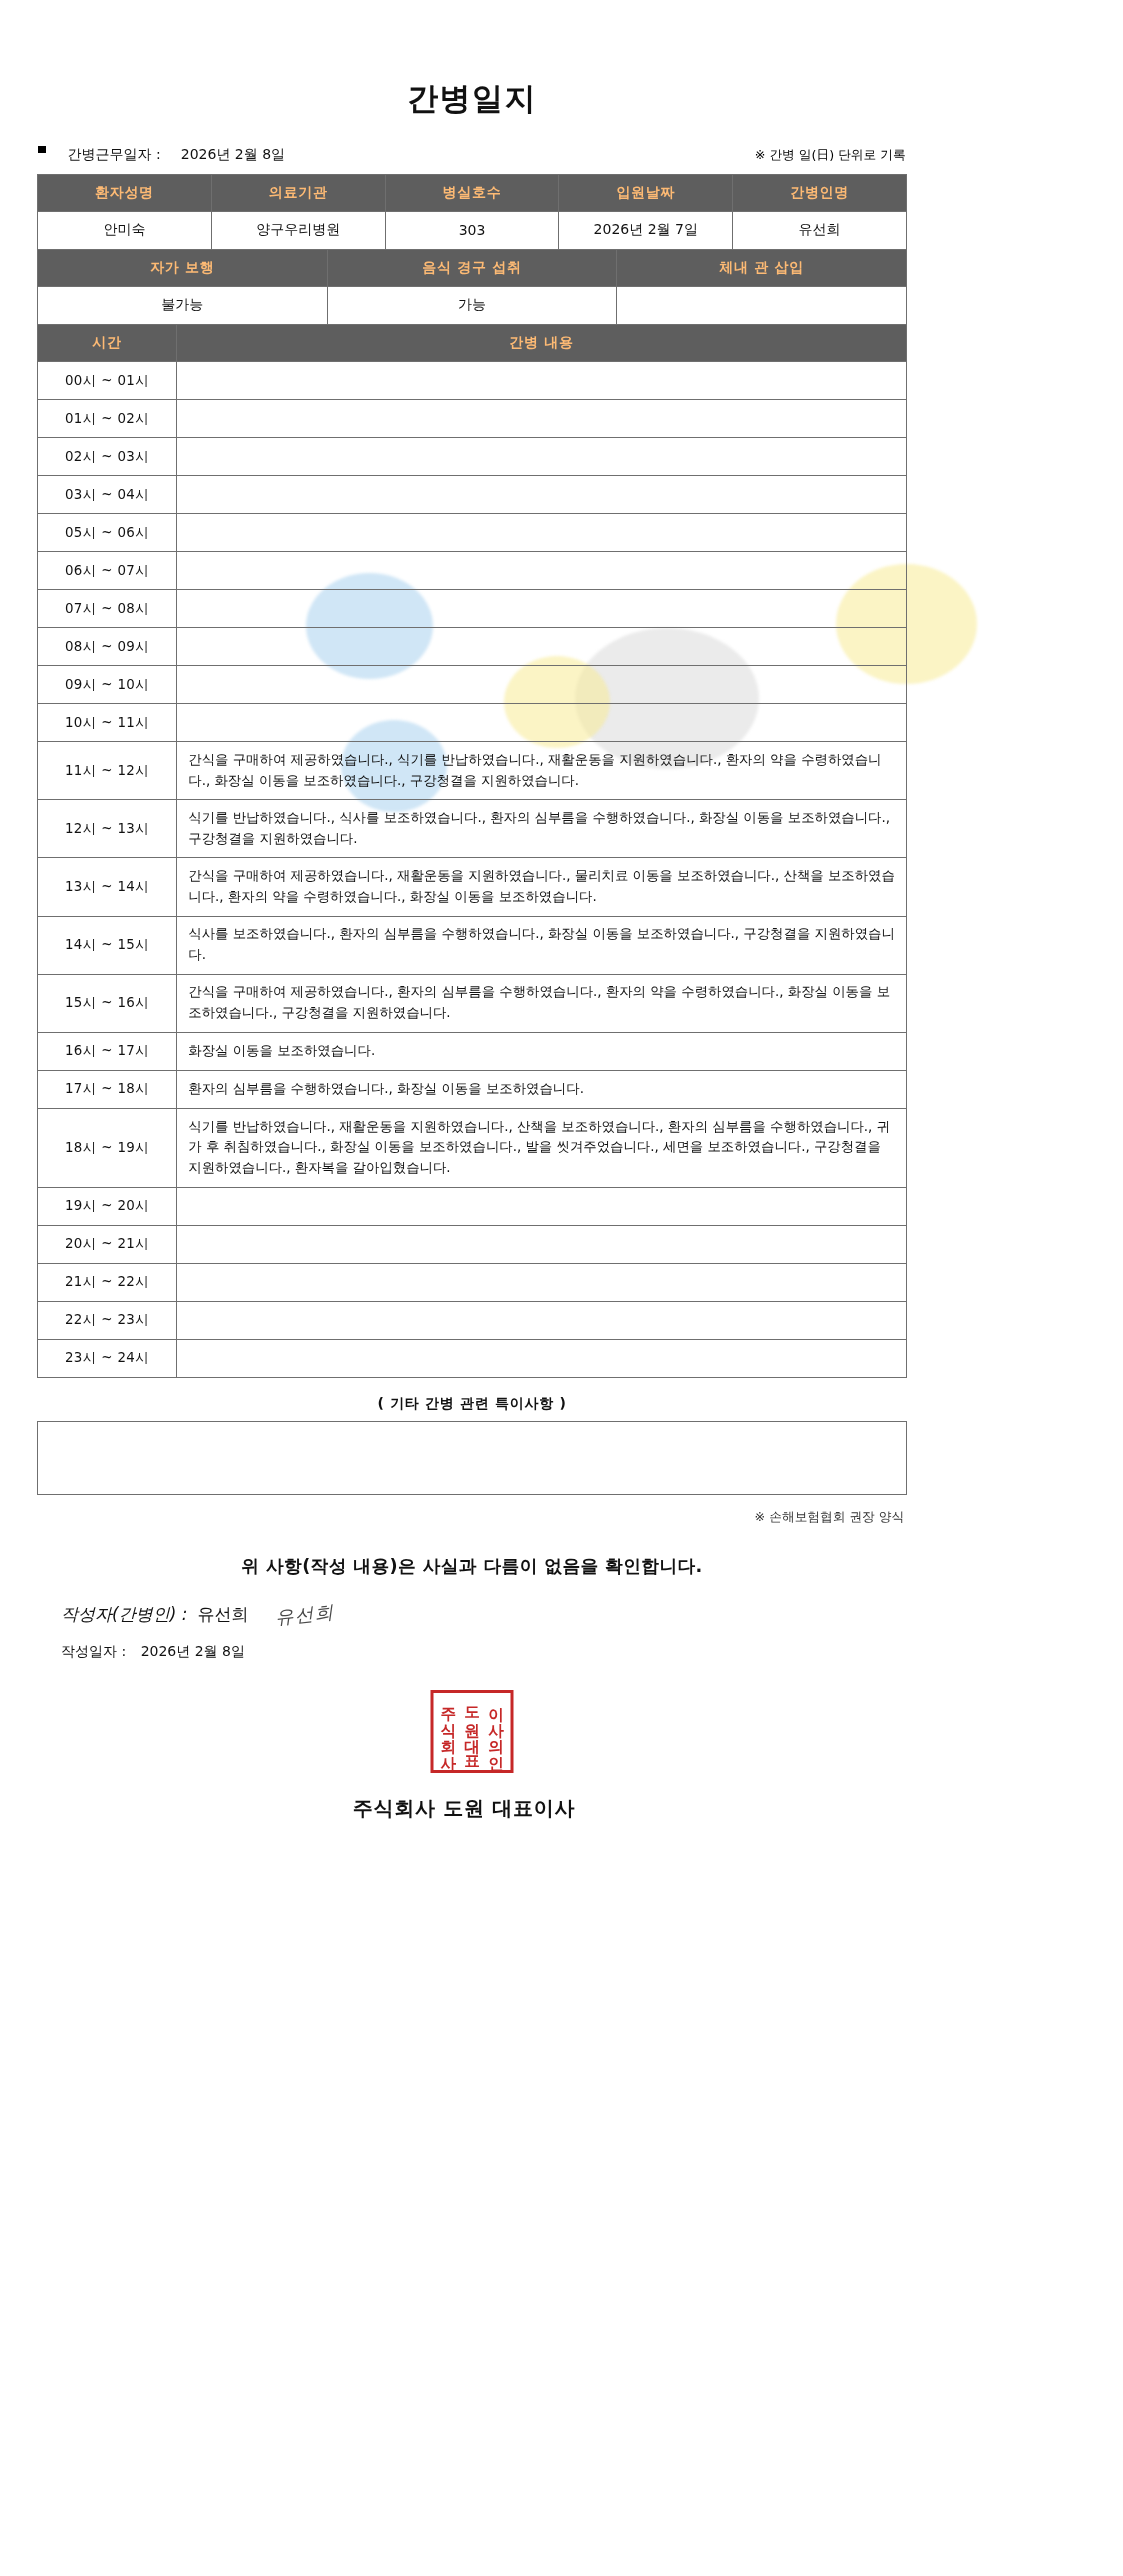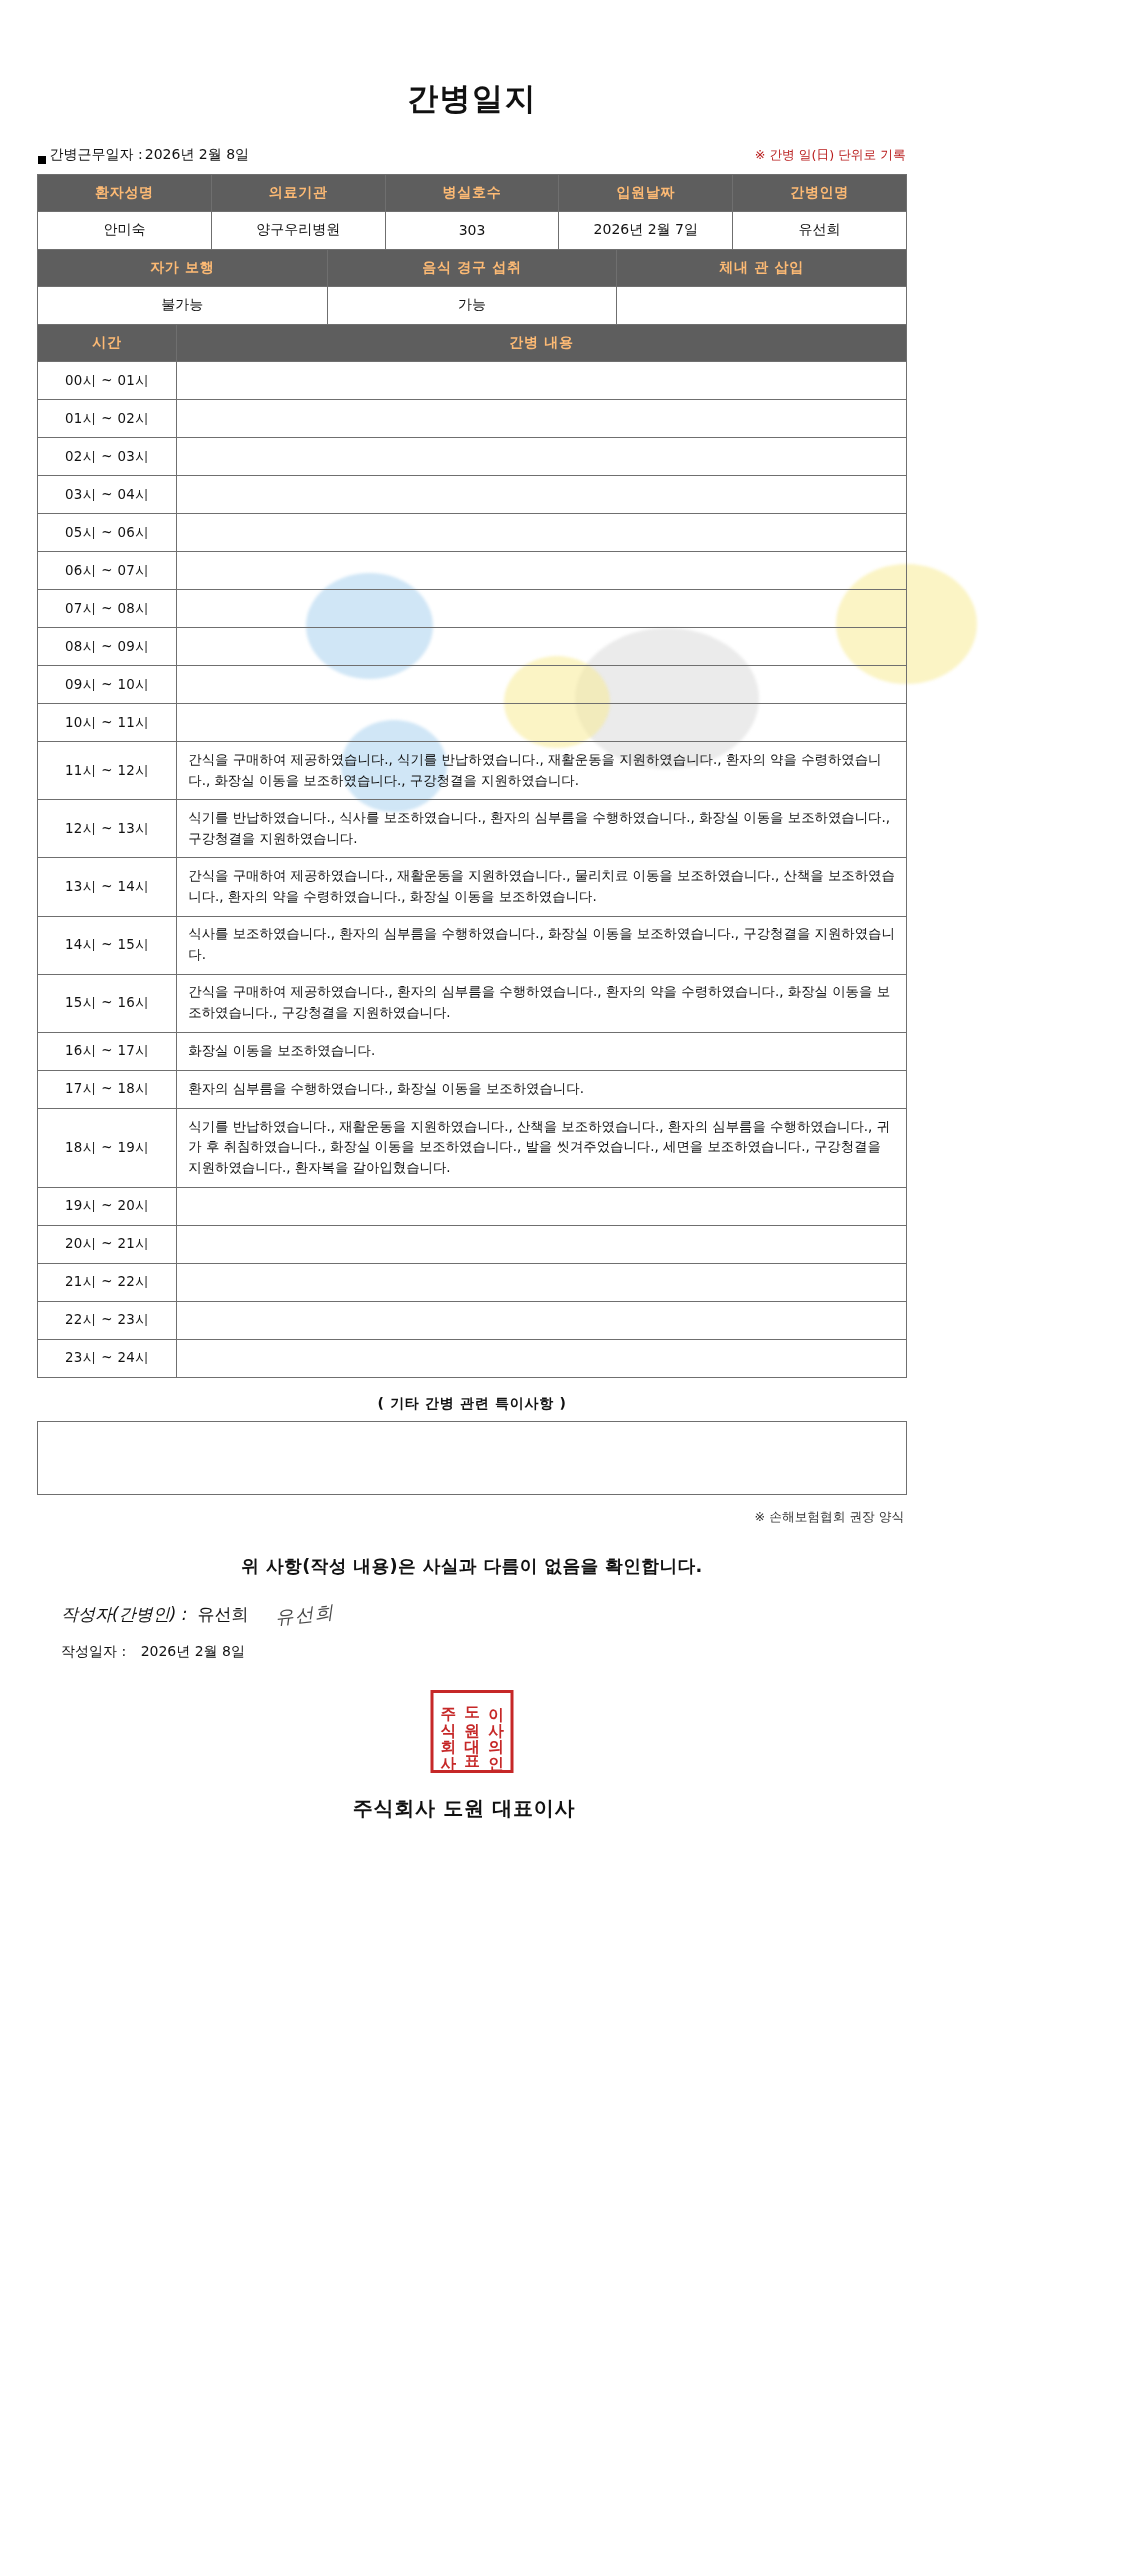--- a/index.html
+++ b/index.html
@@ -33,34 +33,34 @@
   
   .meta-row {
     display: flex;
     justify-content: space-between;
     align-items: flex-end;
     padding: 0 1.4px 10px 1.4px;
   }
   .meta-left {
     font-size: 14px;
     display: flex;
-    align-items: flex-end;
-    gap: 2px;
+    align-items: flex-start;
+    gap: 20px;
   }
   .sq {
     display: inline-block;
     width: 7.8px; height: 7.8px;
     background: #000;
     margin-right: 1.4px;
   }
   .meta-left .lbl { font-size: 14px; }
   .meta-left .val { font-size: 14px; }
   .meta-right {
     font-size: 12.7px;
-    color: #b91c1c;
+    color: #000000;
   }
 
   
   table {
     border-collapse: collapse;
     width: 100%;
     table-layout: fixed;
   }
   td, th {
     border: 0.7px solid #6f6f6f;

